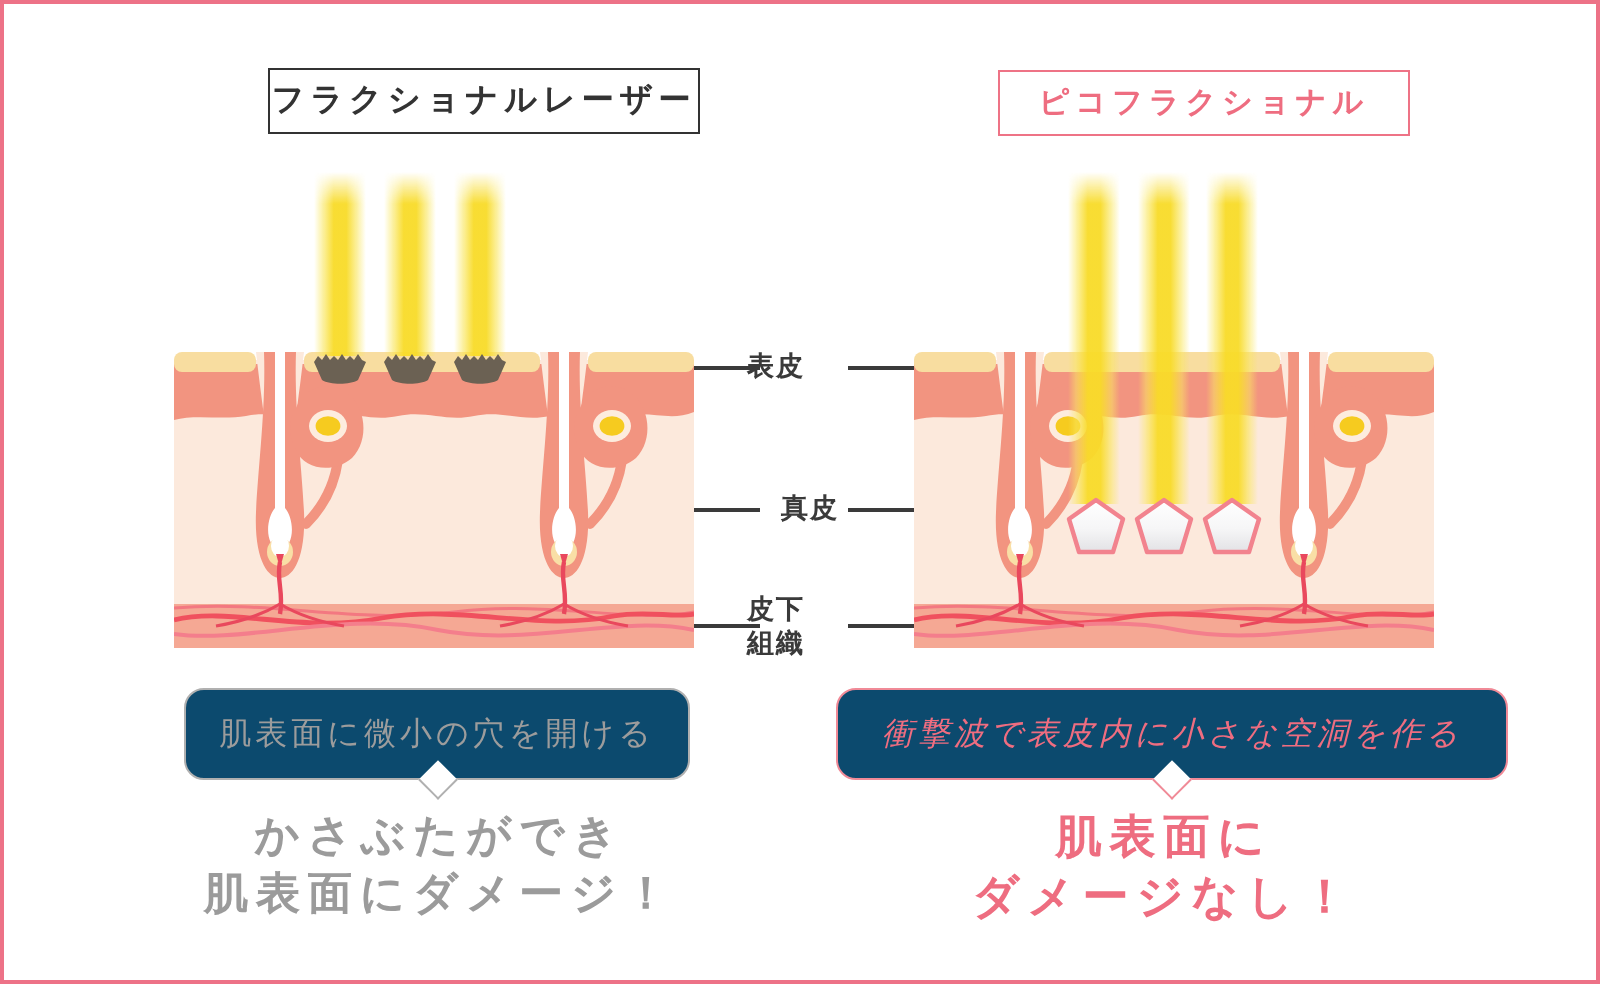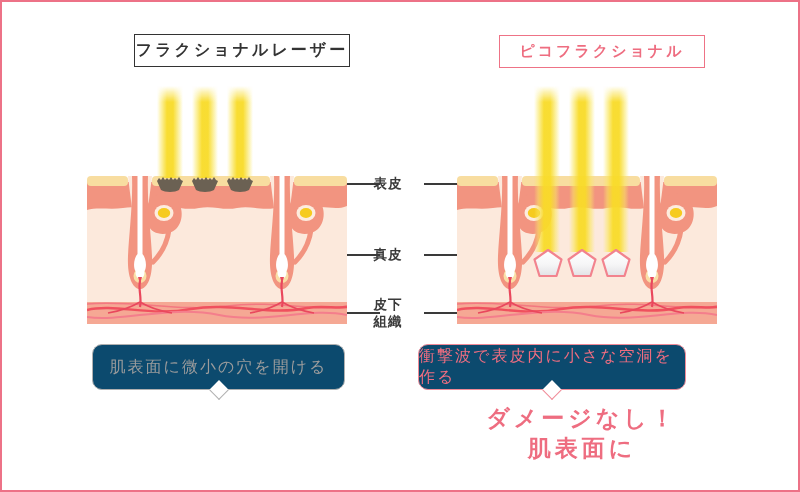--- a/index.html
+++ b/index.html
@@ -41,36 +41,36 @@
   .defs-holder{position:absolute;width:0;height:0;overflow:hidden;}
   
   .layer-line{position:absolute;height:1.5px;width:33px;background:#3A3A3A;z-index:4;}
   .lx-a{left:345px;} .lx-b{left:422px;}
   .ly-1{top:181px;} .ly-2{top:252px;} .ly-3{top:310px;}
   .layer-label{
     position:absolute;left:386px;transform:translate(-50%,-50%);
     font-size:13.5px;font-weight:700;color:#3A3A3A;letter-spacing:1px;
     text-align:center;line-height:1.25;z-index:4;white-space:normal;
   }
-  .ll-1{top:182px;} .ll-2{top:253px;}
+  .ll-1{top:182px;} .ll-2{top:253px;margin-left:17px;}
   .ll-3{top:312px;width:34px;word-break:break-all;}
   
   .bubble{
     position:absolute;top:342px;height:46px;box-sizing:border-box;border-radius:10px;
     display:flex;align-items:center;justify-content:center;
     font-size:16px;letter-spacing:2px;background:#0c4a6e;z-index:5;
   }
   .bubble::after{
     content:"";position:absolute;bottom:-7.5px;left:50%;
     width:13px;height:13px;background:#ffffff;
     transform:translateX(-50%) rotate(45deg);
   }
   .bubble-left{left:90px;width:253px;border:1.5px solid #B0B0B0;color:#9C9C9C;}
   .bubble-left::after{border-right:1.5px solid #B0B0B0;border-bottom:1.5px solid #B0B0B0;}
-  .bubble-right{left:416px;width:268px;border:1.5px solid #F08A97;color:#EF6D80;}
+  .bubble-right{left:416px;width:336px;border:1.5px solid #F08A97;color:#EF6D80;font-style:italic;}
   .bubble-right::after{border-right:1.5px solid #F08A97;border-bottom:1.5px solid #F08A97;}
   
   .result{
     position:absolute;top:401px;width:340px;text-align:center;
     font-weight:700;font-size:22px;letter-spacing:4px;line-height:1.32;z-index:5;
   }
   .result span{display:block;}
   .result-left{left:48px;color:#9B9B9B;}
   .result-right{left:410px;color:#EE6D80;font-size:23px;}
 </style>
@@ -171,18 +171,22 @@
   <div class="layer-line lx-b ly-3"></div>
   <div class="layer-label ll-3">皮下組織</div>
 
   <div class="bubble bubble-left">
     <span>肌表面に微小の穴を開ける</span>
   </div>
   <div class="bubble bubble-right">
     <span>衝撃波で表皮内に小さな空洞を作る</span>
   </div>
 
+  <div class="result result-left">
+    <span>かさぶたができ</span>
+    <span>肌表面にダメージ！</span>
+  </div>
   <div class="result result-right">
+    <span>肌表面に</span>
     <span>ダメージなし！</span>
-    <span>肌表面に</span>
   </div>
 
 </div>
 
 </body></html>

